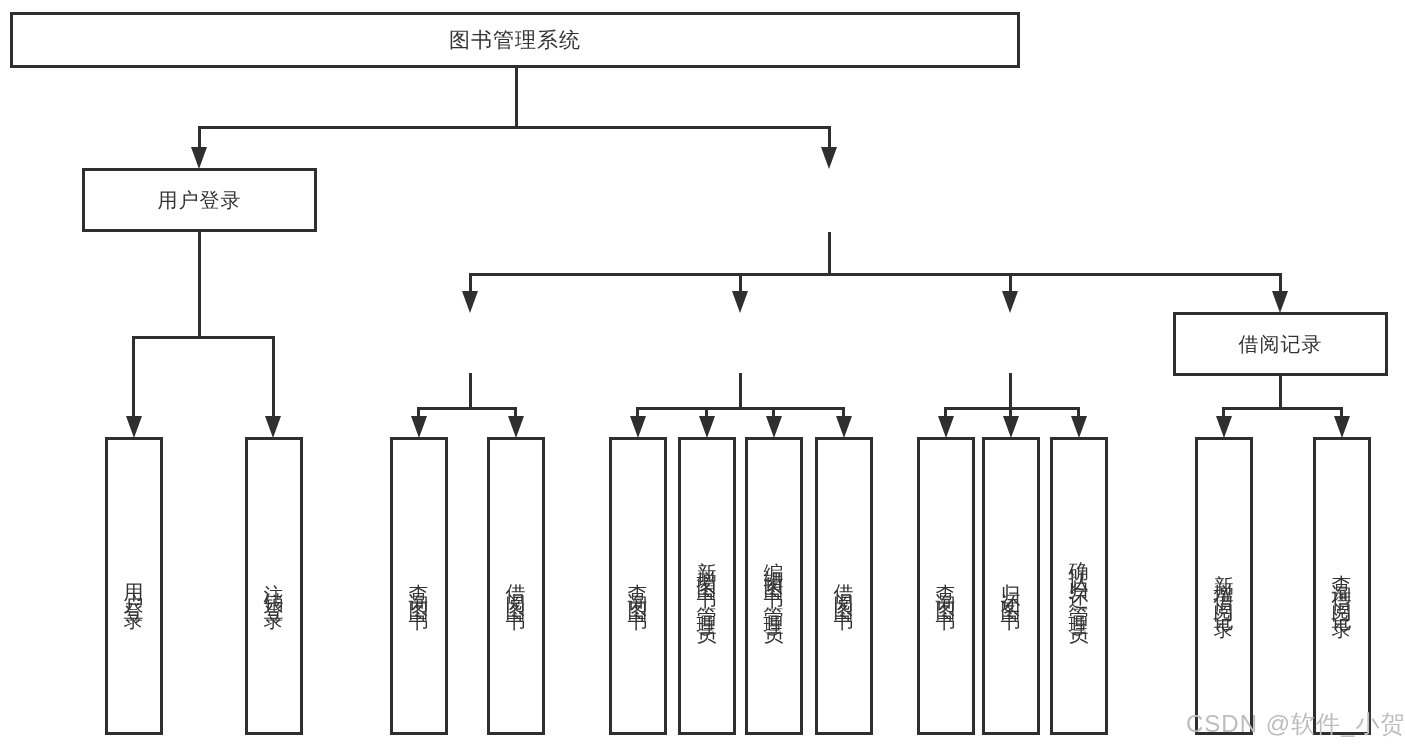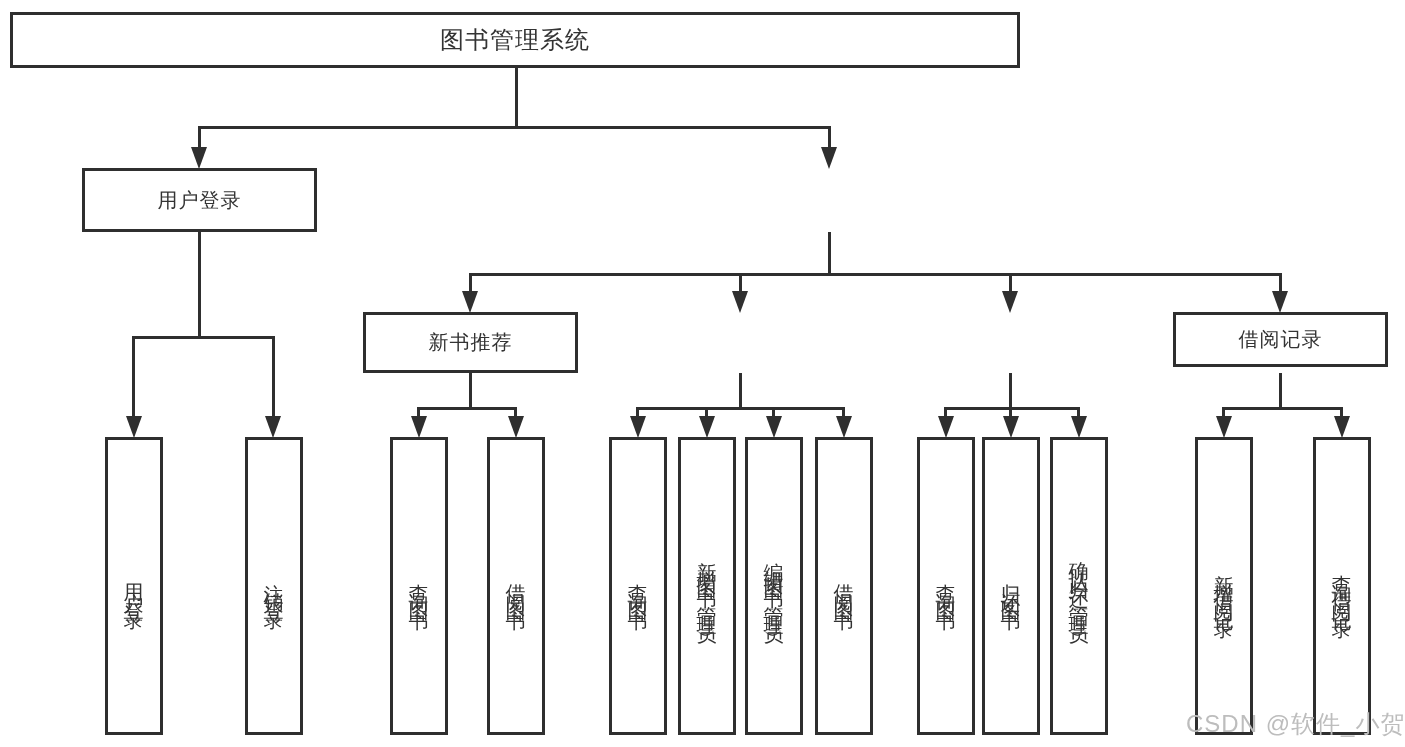--- a/index.html
+++ b/index.html
@@ -12,21 +12,21 @@
   }
   .box{
     position:absolute;
     box-sizing:border-box;
     border:3px solid #2f2f2f;
     background:#ffffff;
     display:flex;align-items:center;justify-content:center;
     color:#333333;
   }
   .lbl{font-size:20px;letter-spacing:1px;white-space:nowrap;}
-  .root .lbl{font-size:24px;}
+  .root .lbl{font-size:21px;}
   .vlbl{
     writing-mode:vertical-rl;
     text-orientation:mixed;
     font-size:20px;
     letter-spacing:9px;
     line-height:1;
     color:#333333;
   }
   .ln{position:absolute;background:#2f2f2f;}
   .arr{
@@ -76,24 +76,21 @@
   <div class="ln" style="left:469px;top:273px;width:813px;height:3px;"></div>
   <div class="ln" style="left:469px;top:273px;width:3px;height:20px;"></div>
   <div class="arr" style="left:462px;top:291px;"></div>
   <div class="ln" style="left:739px;top:273px;width:3px;height:20px;"></div>
   <div class="arr" style="left:732px;top:291px;"></div>
   <div class="ln" style="left:1009px;top:273px;width:3px;height:20px;"></div>
   <div class="arr" style="left:1002px;top:291px;"></div>
   <div class="ln" style="left:1279px;top:273px;width:3px;height:20px;"></div>
   <div class="arr" style="left:1272px;top:291px;"></div>
 
-  <div class="box" style="left:363px;top:312px;width:215px;height:61px;">
-    <span class="lbl">新书推荐</span>
-  </div>
-  <div class="box" style="left:1173px;top:312px;width:215px;height:55px;">
+  <div class="box" style="left:1173px;top:312px;width:215px;height:64px;">
     <span class="lbl">借阅记录</span>
   </div>
 
   <div class="ln" style="left:469px;top:373px;width:3px;height:37px;"></div>
   <div class="ln" style="left:417px;top:407px;width:100px;height:3px;"></div>
   <div class="ln" style="left:417px;top:407px;width:3px;height:11px;"></div>
   <div class="arr" style="left:411px;top:416px;"></div>
   <div class="ln" style="left:514px;top:407px;width:3px;height:11px;"></div>
   <div class="arr" style="left:508px;top:416px;"></div>
 

